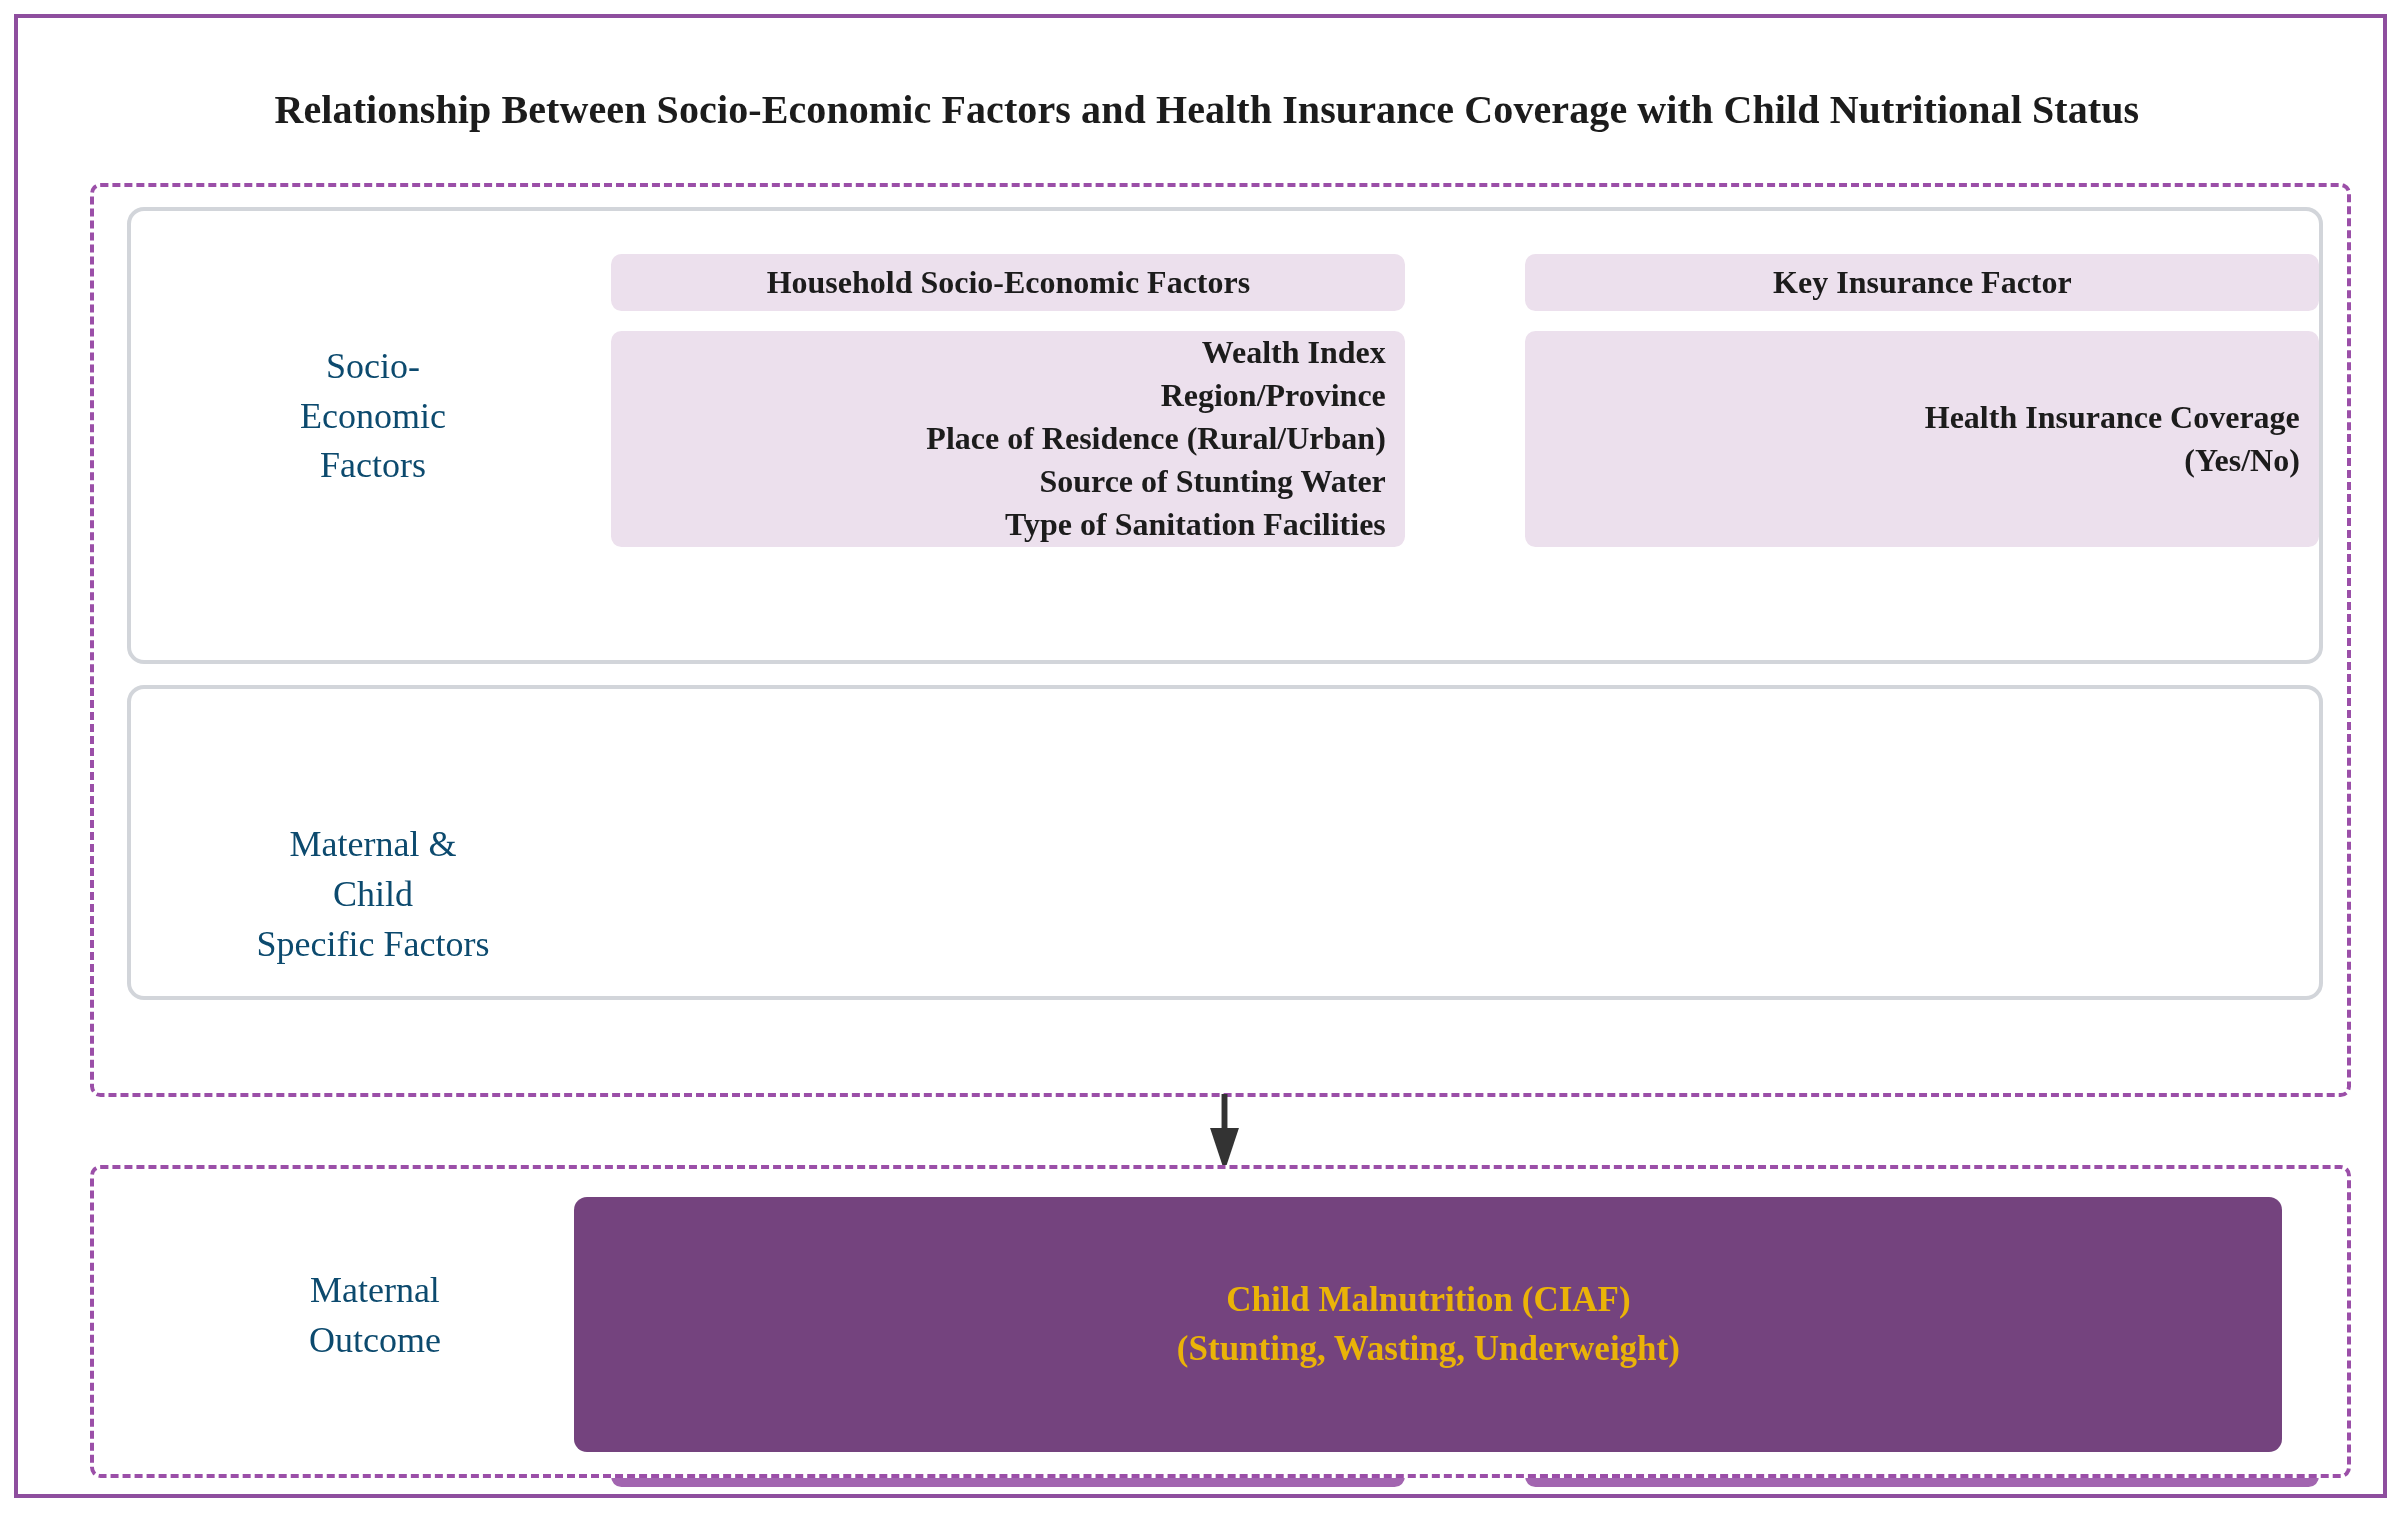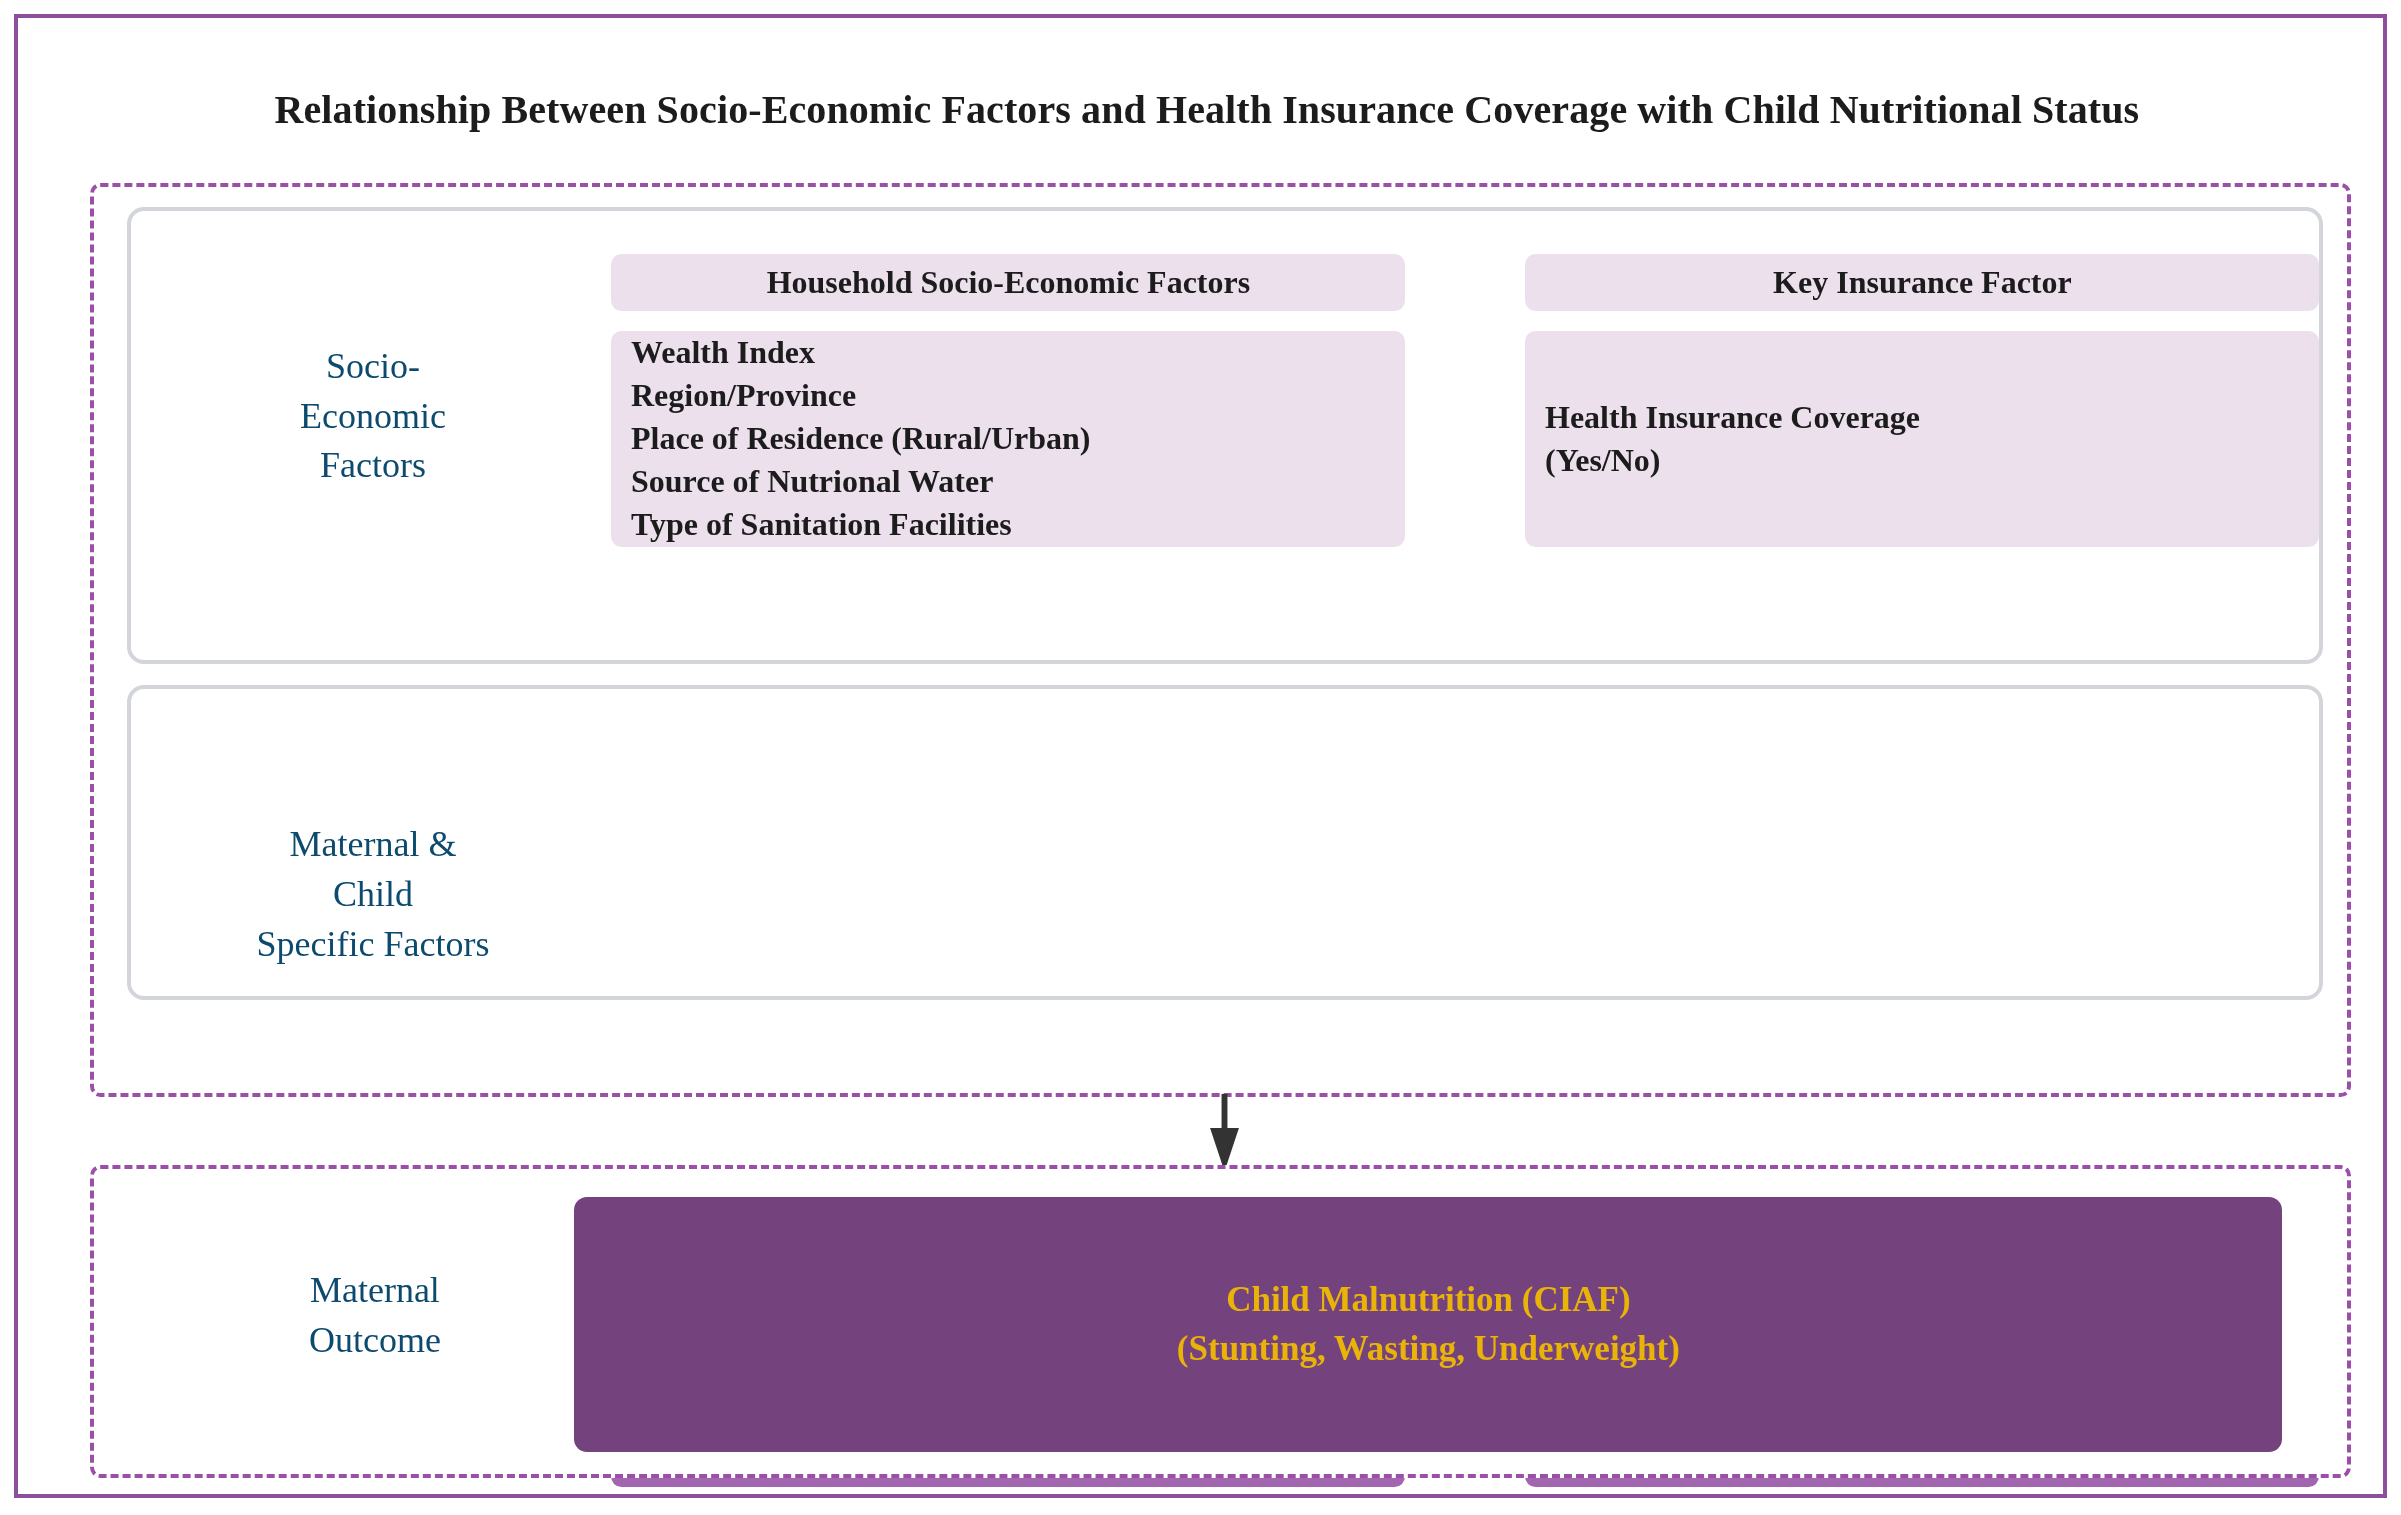--- a/index.html
+++ b/index.html
@@ -121,20 +121,21 @@
     box-sizing: border-box;
     padding: 0 11.8px;
   }
   .box-body {
     border-radius: 10.4px;
     box-sizing: border-box;
     padding: 0 19.6px;
     display: flex;
     flex-direction: column;
     justify-content: center;
+    text-align: right;
   }
   .box-body .item {
     font-size: 32px;
     font-weight: bold;
     line-height: 1.34;
     white-space: nowrap;
   }
 
   
   .tone-light .box-header,
@@ -213,21 +214,21 @@
           <div>Economic</div>
           <div>Factors</div>
         </div>
 
         <div class="col col-left tone-light" id="col-ses-left">
           <div class="box-header">Household Socio-Economic Factors</div>
           <div class="box-body">
             <div class="item">Wealth Index</div>
             <div class="item">Region/Province</div>
             <div class="item">Place of Residence (Rural/Urban)</div>
-            <div class="item">Source of Nutrional Water</div>
+            <div class="item">Source of Stunting Water</div>
             <div class="item">Type of Sanitation Facilities</div>
           </div>
         </div>
 
         <div class="col col-right tone-light" id="col-ses-right">
           <div class="box-header">Key Insurance Factor</div>
           <div class="box-body">
             <div class="item">Health Insurance Coverage</div>
             <div class="item">(Yes/No)</div>
           </div>

